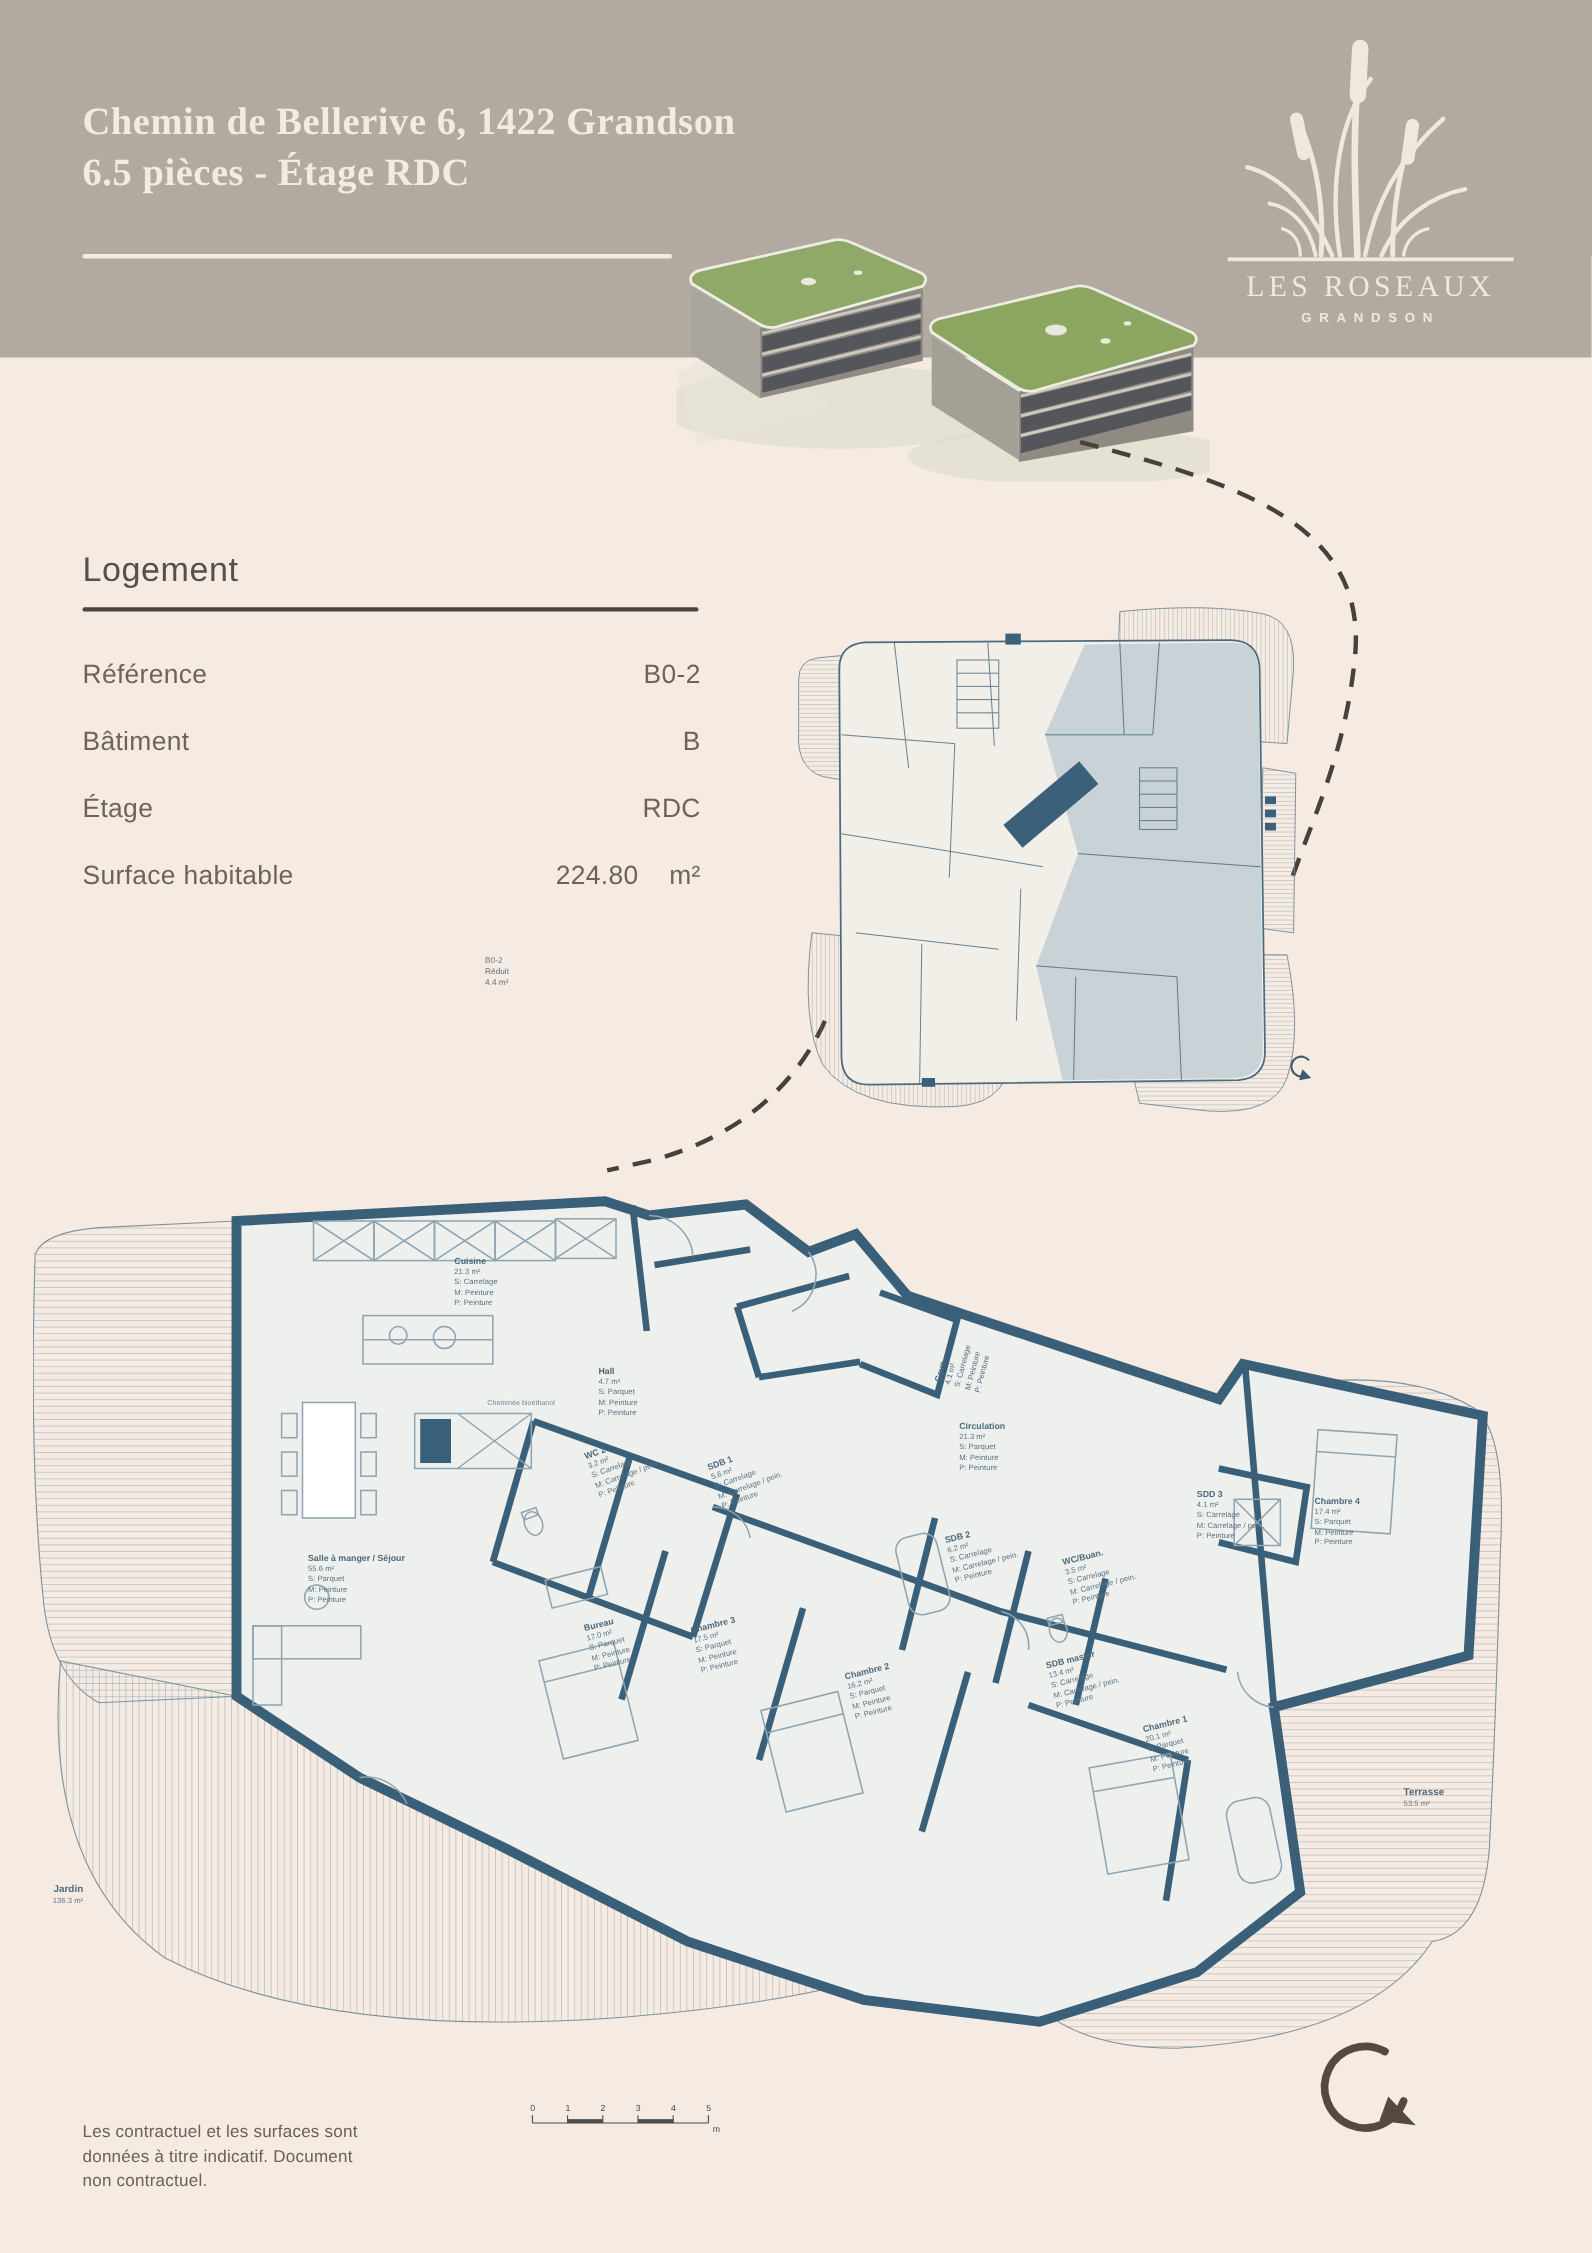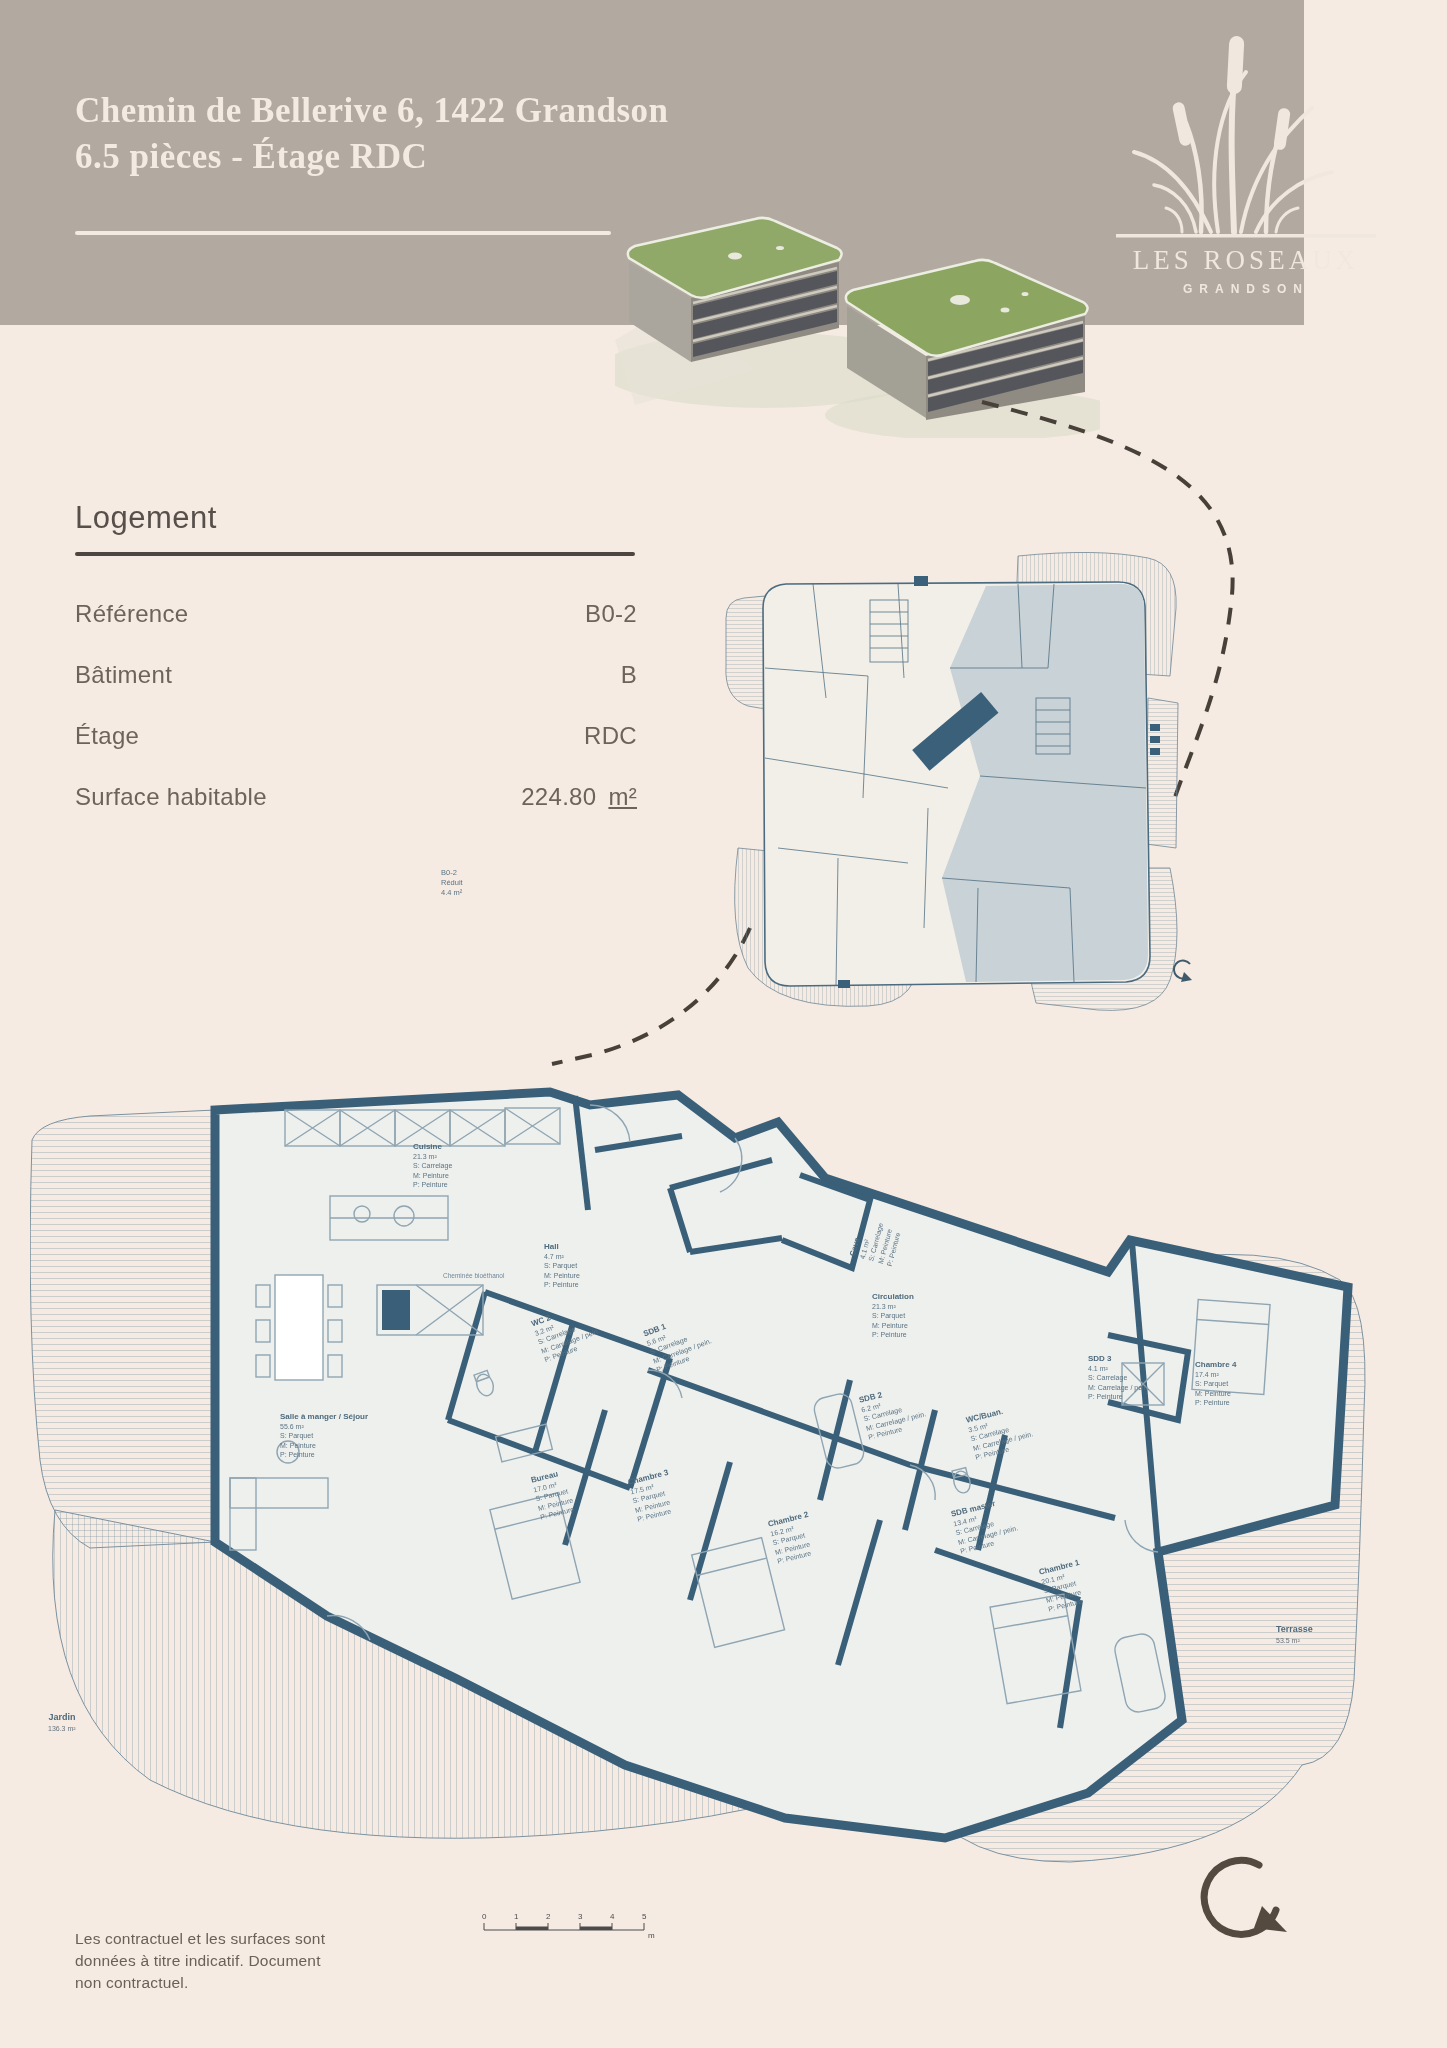--- a/index.html
+++ b/index.html
@@ -1,40 +1,40 @@
 <!DOCTYPE html>
 <html><head>
 <meta charset="utf-8">
 <style>
   html,body{margin:0;padding:0;}
   body{width:1447px;height:2048px;position:relative;overflow:hidden;
        background:#f6ebe3;font-family:"Liberation Sans",sans-serif;}
 
   
-  .header-band{position:absolute;left:0;top:0;width:1304px;height:325px;background:#b2a9a1;}
+  .header-band{position:absolute;left:0;top:0;width:1447px;height:325px;background:#b2a9a1;}
   .header-title{position:absolute;left:75px;top:88px;margin:0;
       font-family:"Liberation Serif",serif;font-weight:700;font-size:35px;line-height:1.32;
       color:#f3ebe2;letter-spacing:.5px;}
   .header-title span{display:block;}
   .title-underline{position:absolute;left:75px;top:231px;width:536px;height:4px;background:#f3ebe2;border-radius:2px;}
 
   
   .logo{position:absolute;left:1093px;top:26px;width:306px;text-align:center;color:#f0e8df;}
   .logo-name{font-family:"Liberation Serif",serif;font-size:27px;letter-spacing:4px;font-weight:400;margin-top:1px;}
   .logo-sub{font-family:"Liberation Sans",sans-serif;font-size:12px;letter-spacing:7px;font-weight:700;margin-top:6px;}
 
   
   .logement{position:absolute;left:75px;top:500px;width:562px;}
   .logement-title{font-size:31px;color:#57504a;font-weight:400;letter-spacing:.5px;}
   .logement-underline{width:560px;height:4px;background:#4c4540;margin-top:16px;border-radius:2px;}
   .logement-rows{margin-top:44px;}
   .lg-row{display:flex;justify-content:space-between;align-items:baseline;height:61px;
       font-size:24px;color:#6e6359;letter-spacing:.3px;}
   .lg-val{text-align:right;}
-  .lg-unit{display:inline-block;margin-left:12px;text-decoration:underline;}
+  .lg-unit{display:inline-block;margin-left:28px;}
 
   
   .plan-wrapper{position:absolute;left:30px;top:1080px;width:1340px;height:800px;}
   .plan-labels{position:absolute;left:0;top:0;width:100%;height:100%;pointer-events:none;}
   .room-label{position:absolute;font:400 7px/1.3 "Liberation Sans",sans-serif;color:#5a7383;
       transform-origin:0 0;white-space:nowrap;}
   .room-label span{display:block;}
   .room-label .rl-name{font-size:8px;font-weight:700;color:#4e6a7c;}
   .r14{transform:rotate(-14deg);}
   .r20{transform:rotate(-20deg);}

